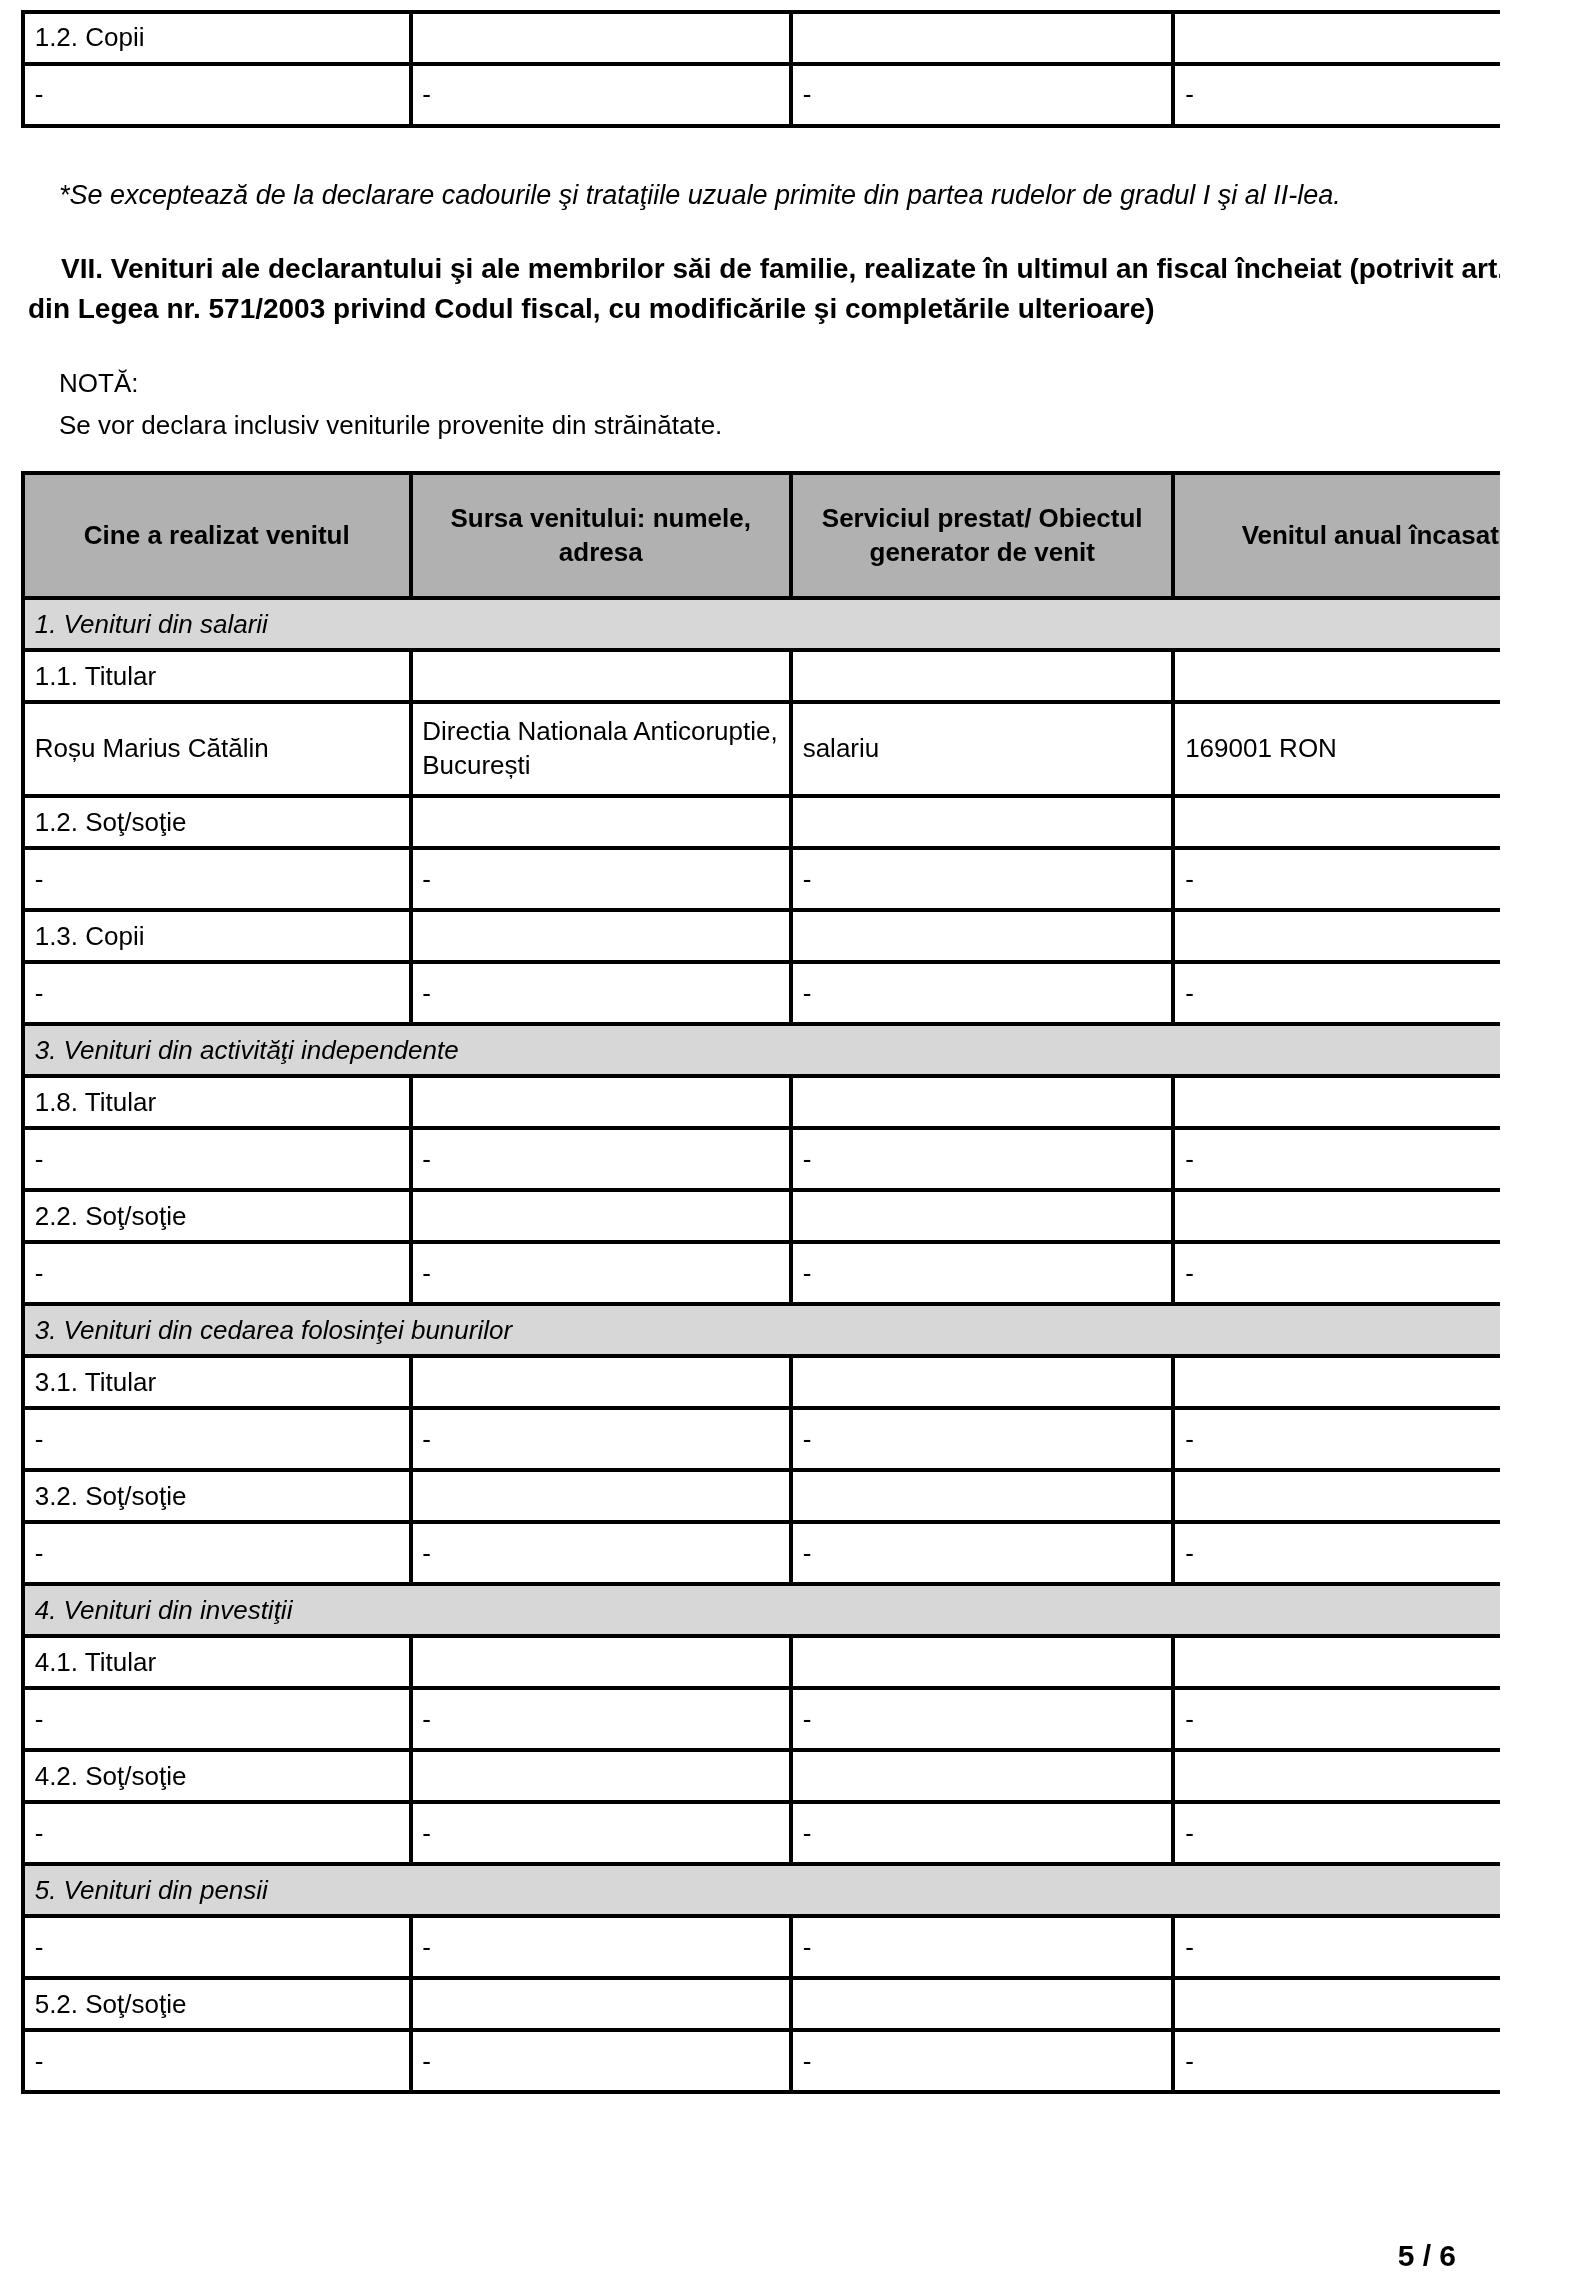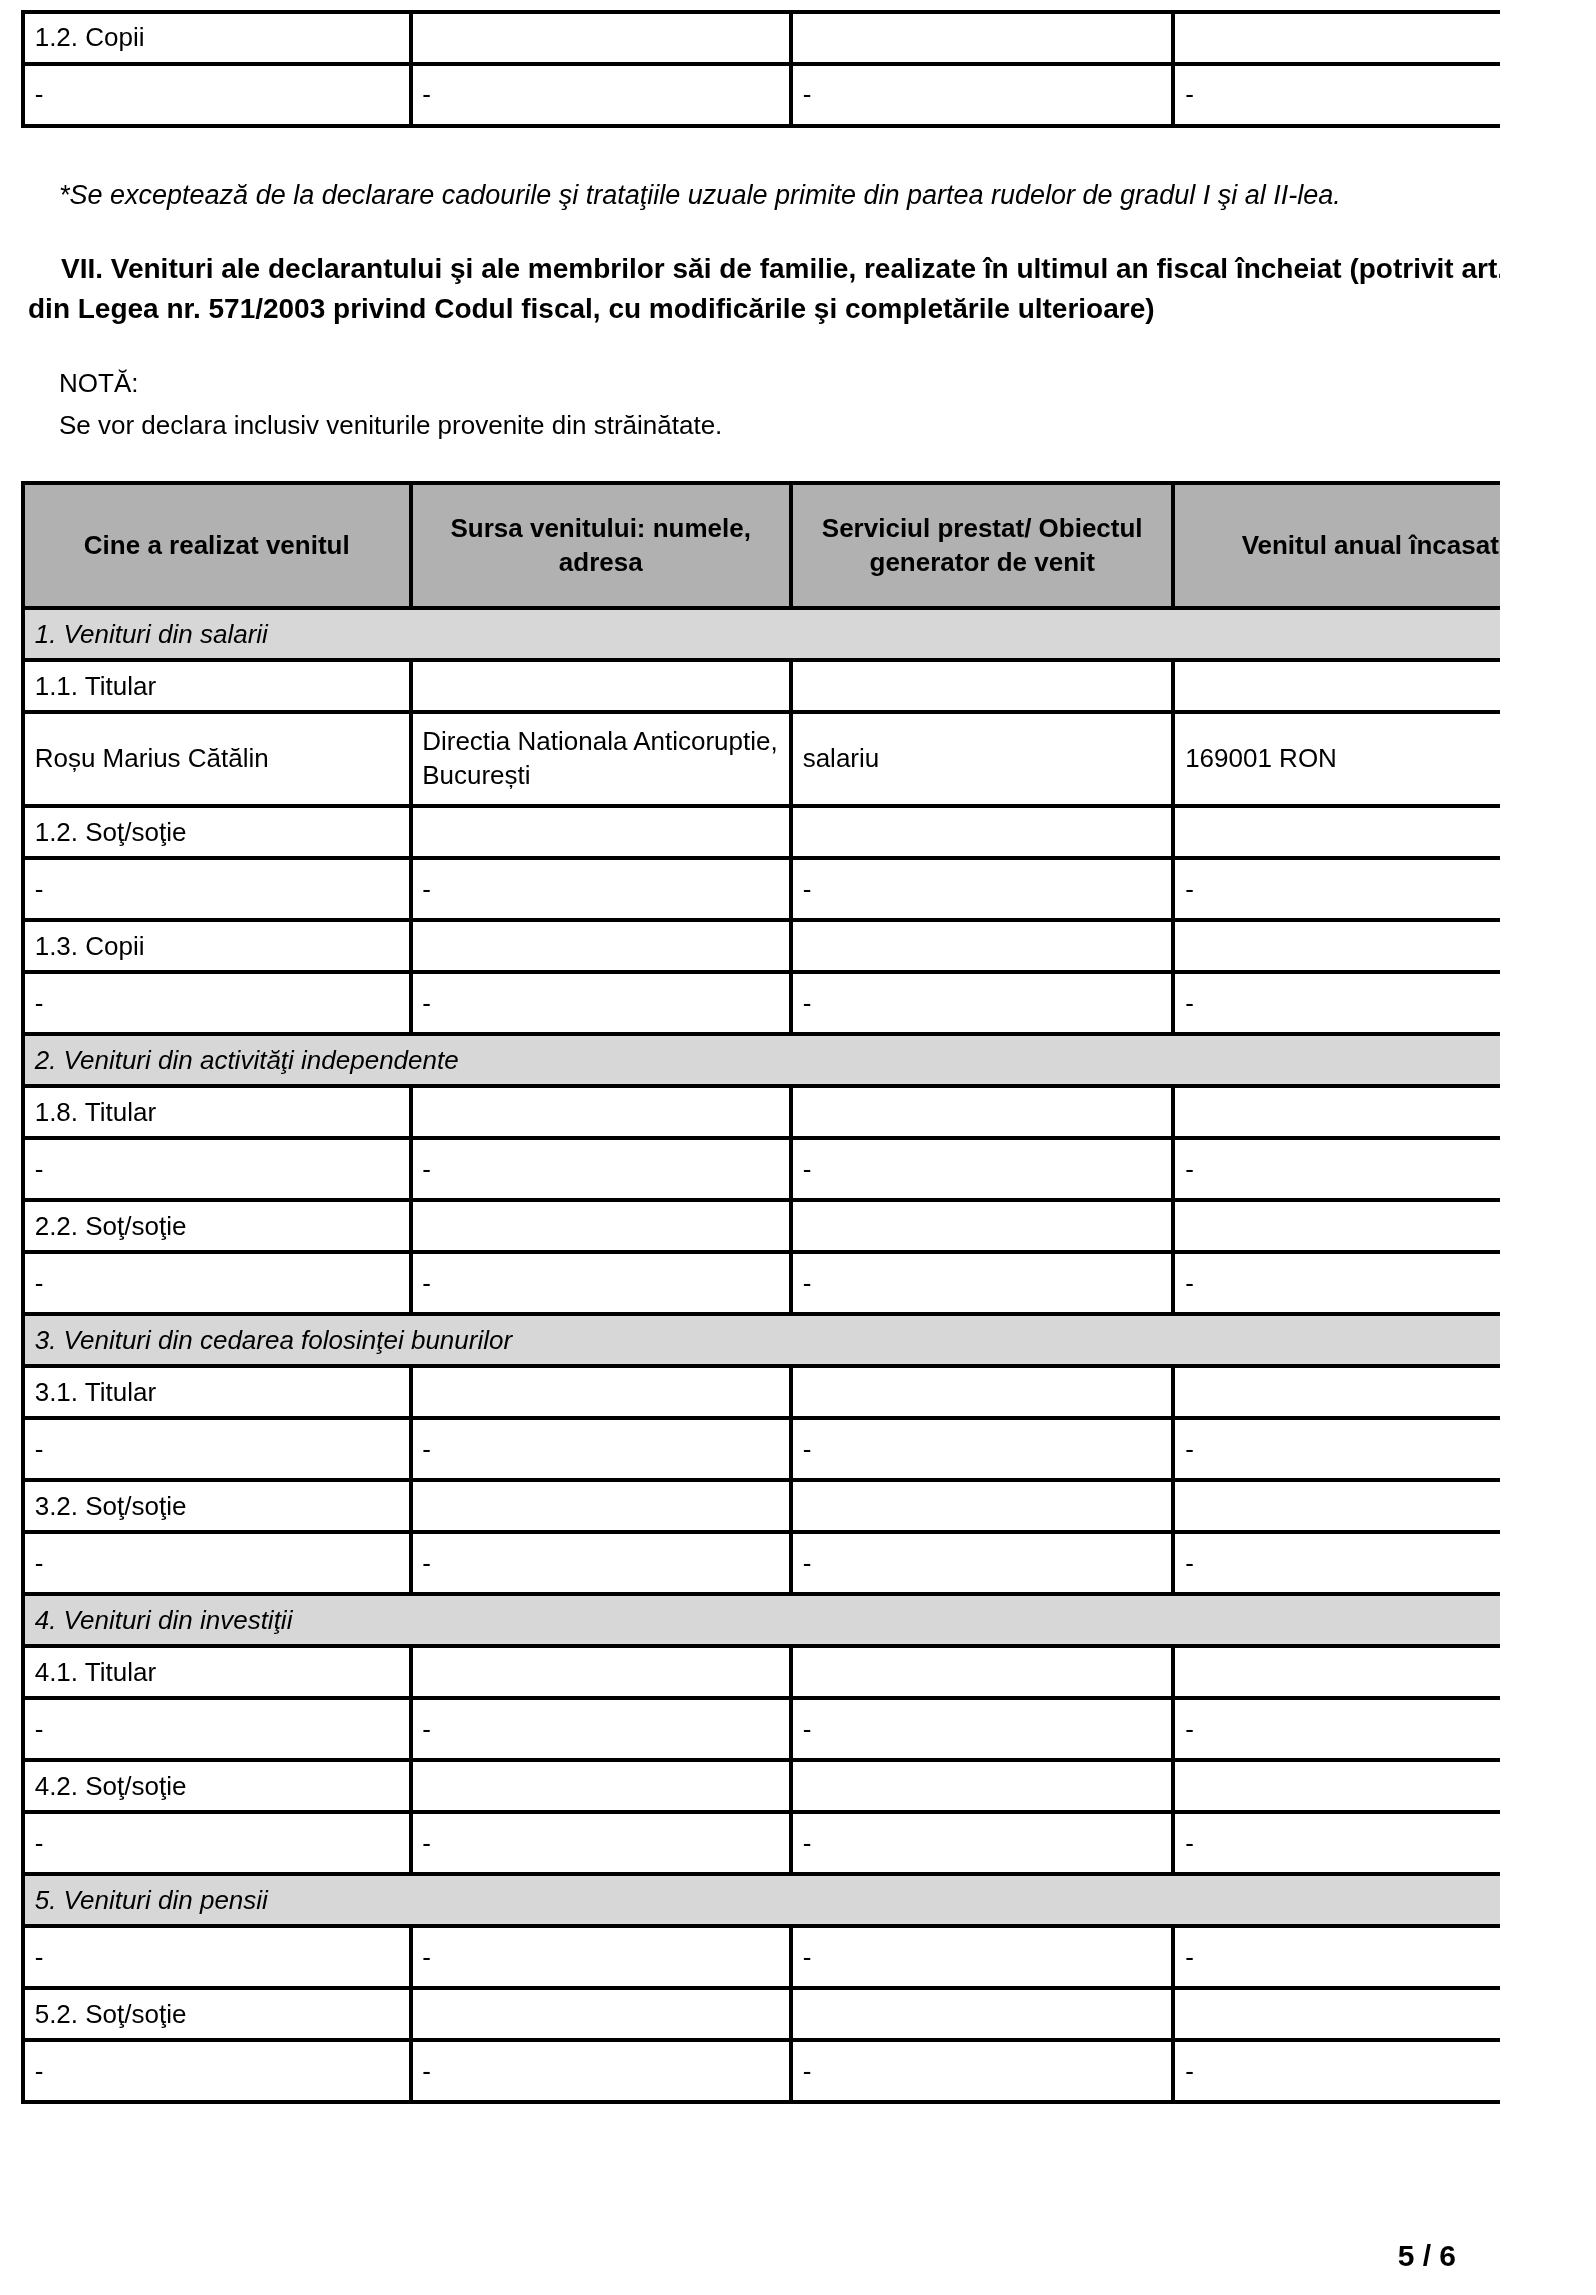--- a/index.html
+++ b/index.html
@@ -70,21 +70,21 @@
     text-indent:33px;
   }
   .nota-label{
     margin:40px 0 4px 38px;
     font-size:26px;
   }
   .nota-text{
     margin:11px 0 0 38px;
     font-size:26px;
   }
-  table.income-table{margin-top:40px;}
+  table.income-table{margin-top:30px;}
   .page-number{
     position:absolute;
     top:2239px;
     right:44px;
     font-size:30px;
     font-weight:bold;
   }
 </style>
 </head>
 <body>
@@ -170,21 +170,21 @@
           <td></td>
           <td></td>
         </tr>
         <tr class="row-dash">
           <td>-</td>
           <td>-</td>
           <td>-</td>
           <td>-</td>
         </tr>
         <tr class="row-section">
-          <td colspan="4">2. Venituri din activităţi independente</td>
+          <td colspan="4">3. Venituri din activităţi independente</td>
         </tr>
         <tr class="row-label">
           <td>1.8. Titular</td>
           <td></td>
           <td></td>
           <td></td>
         </tr>
         <tr class="row-dash">
           <td>-</td>
           <td>-</td>

